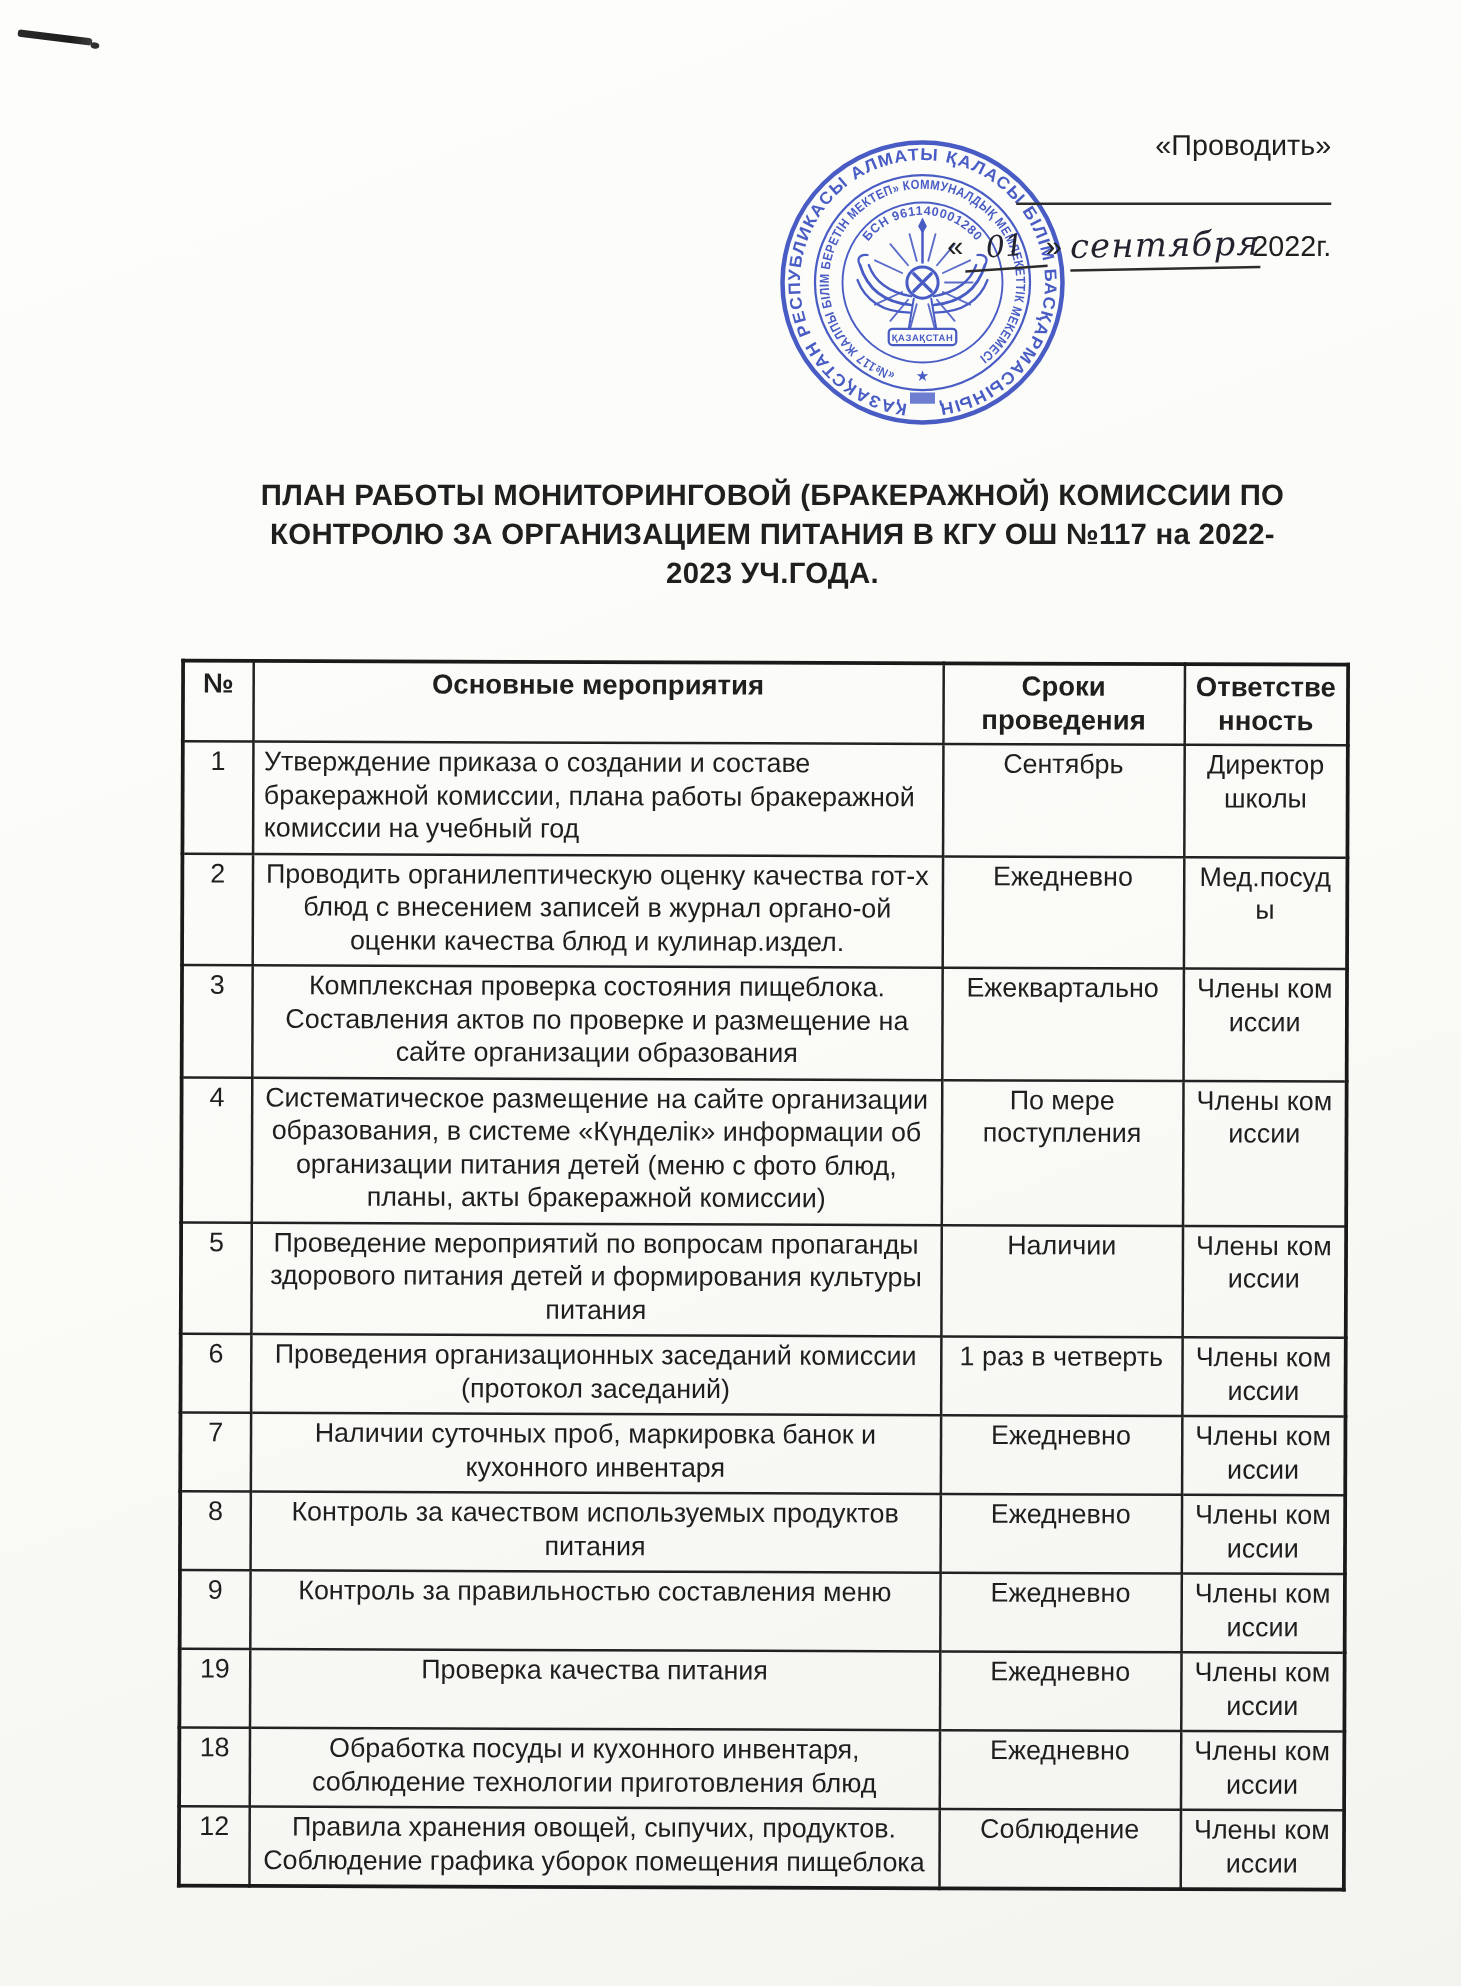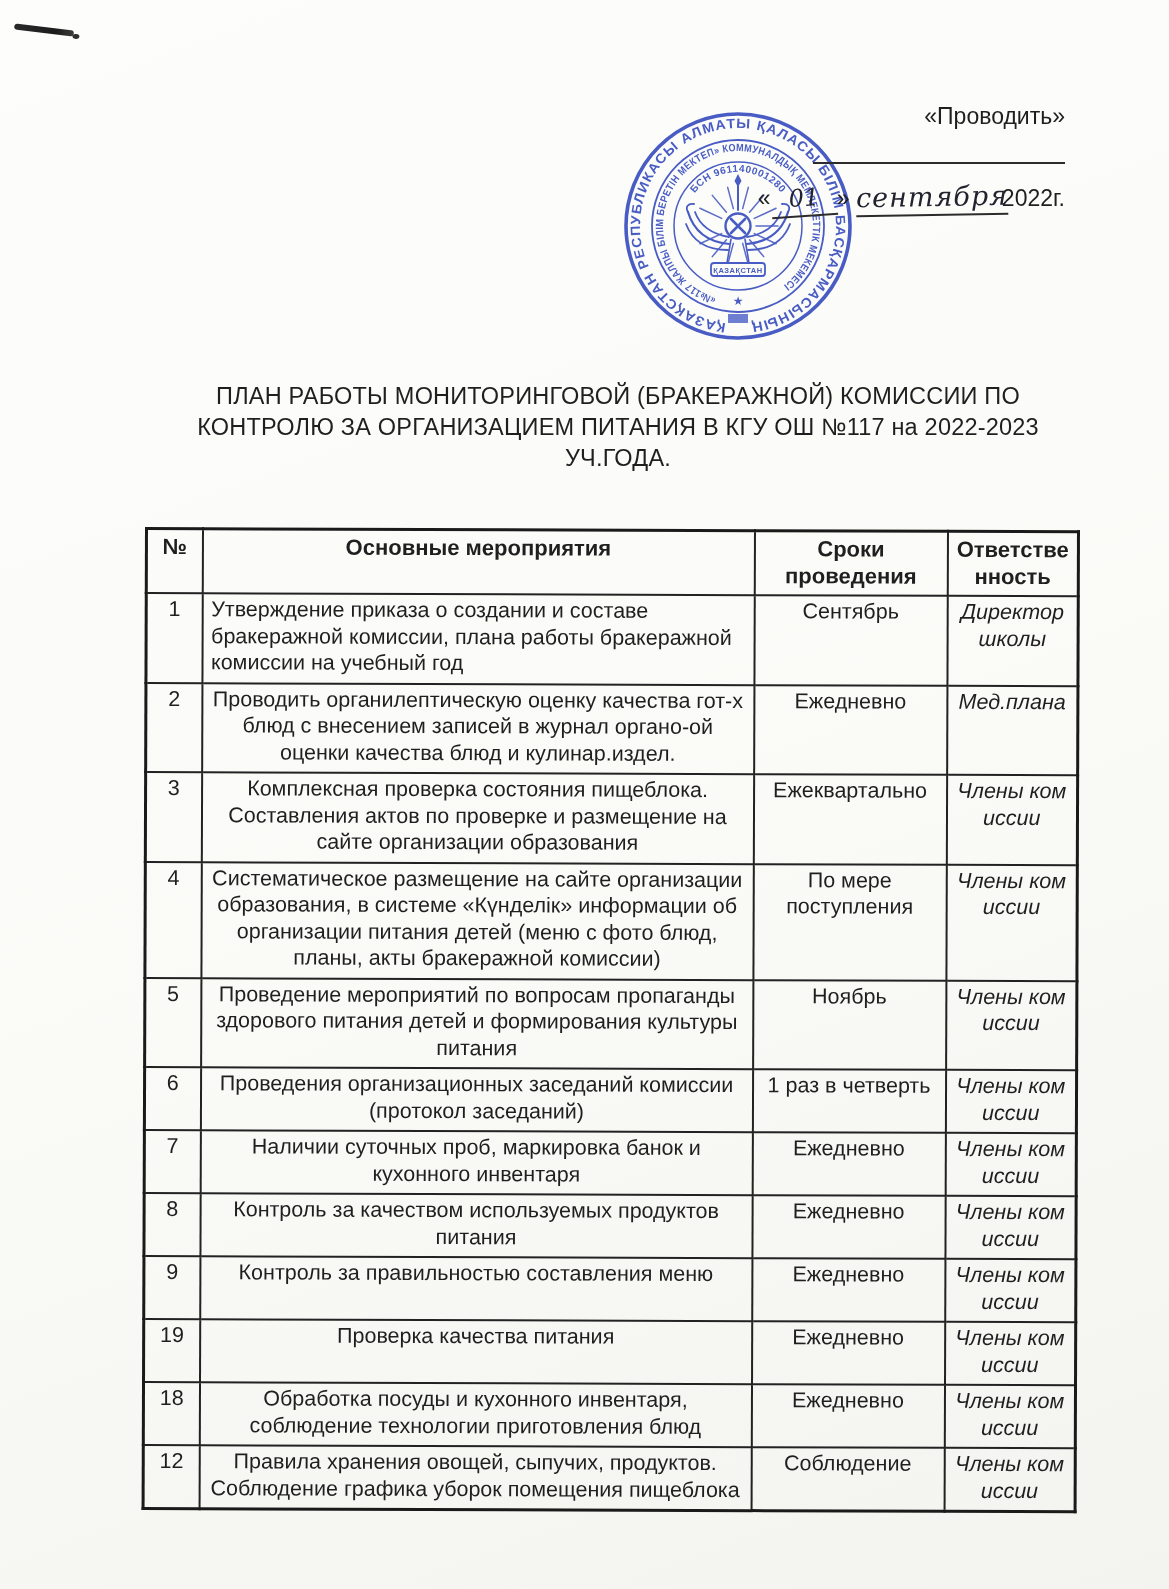--- a/index.html
+++ b/index.html
@@ -43,21 +43,21 @@
   .date-month{
     display:inline-block;border-bottom:2px solid #2c2c2c;
     font-size:27px;letter-spacing:1px;margin-right:-6px;transform:rotate(-1deg);
   }
   
   .stamp{position:absolute;left:616px;top:104px;z-index:2;mix-blend-mode:multiply;opacity:.93;}
   .stamp *{vector-effect:none;}
   
   .title{
     position:absolute;left:190px;top:381px;width:856px;z-index:1;
-    margin:0;text-align:center;font-size:23.5px;font-weight:normal;line-height:31px;
+    margin:0;text-align:center;font-size:23.5px;font-weight:bold;line-height:31px;
     letter-spacing:.2px;
   }
   
   table.plan{
     position:absolute;left:145px;top:527px;width:932px;
     border-collapse:collapse;table-layout:fixed;
     border:3px solid #1a1a1a;
     transform:rotate(.2deg);transform-origin:top left;
     background:transparent;
   }
@@ -67,21 +67,21 @@
   }
   table.plan th{
     font-size:22px;font-weight:bold;text-align:center;
     padding:3px 4px 5px;line-height:27px;
   }
   th.h-resp{word-break:break-all;}
   td.c-num{text-align:center;padding:2px 4px 5px;}
   td.c-act{text-align:center;padding:2px 8px 6px;}
   td.c-act.act-left{text-align:left;}
   td.c-time{text-align:center;padding:2px 12px 6px;margin-top:26px;}
-  td.c-resp{text-align:center;padding:2px 6px 6px;word-break:break-all;font-style:italic;}
+  td.c-resp{text-align:center;padding:2px 6px 6px;word-break:break-all;}
 </style>
 </head>
 <body>
 
 <div class="page">
 
   <div class="pen-mark"></div>
 
   <svg class="stamp" width="244" height="244" viewBox="-122 -122 244 244">
     <g stroke="#3c51c5" fill="none" stroke-linecap="round">
@@ -178,38 +178,38 @@
       <tr>
         <td class="c-num">1</td>
         <td class="c-act act-left">Утверждение приказа о создании и составе бракеражной комиссии, плана работы бракеражной комиссии на учебный год</td>
         <td class="c-time">Сентябрь</td>
         <td class="c-resp">Директор школы</td>
       </tr>
       <tr>
         <td class="c-num">2</td>
         <td class="c-act">Проводить органилептическую оценку качества гот-х блюд с внесением записей в журнал органо-ой оценки качества блюд и кулинар.издел.</td>
         <td class="c-time">Ежедневно</td>
-        <td class="c-resp">Мед.плана</td>
+        <td class="c-resp">Мед.посуды</td>
       </tr>
       <tr>
         <td class="c-num">3</td>
         <td class="c-act">Комплексная проверка состояния пищеблока. Составления актов по проверке и размещение на сайте организации образования</td>
         <td class="c-time">Ежеквартально</td>
         <td class="c-resp">Члены комиссии</td>
       </tr>
       <tr>
         <td class="c-num">4</td>
         <td class="c-act">Систематическое размещение на сайте организации образования, в системе «Күнделік» информации об организации питания детей (меню с фото блюд, планы, акты бракеражной комиссии)</td>
         <td class="c-time">По мере поступления</td>
         <td class="c-resp">Члены комиссии</td>
       </tr>
       <tr>
         <td class="c-num">5</td>
         <td class="c-act">Проведение мероприятий по вопросам пропаганды здорового питания детей и формирования культуры питания</td>
-        <td class="c-time">Ноябрь</td>
+        <td class="c-time">Наличии</td>
         <td class="c-resp">Члены комиссии</td>
       </tr>
       <tr>
         <td class="c-num">6</td>
         <td class="c-act">Проведения организационных заседаний комиссии (протокол заседаний)</td>
         <td class="c-time">1 раз в четверть</td>
         <td class="c-resp">Члены комиссии</td>
       </tr>
       <tr>
         <td class="c-num">7</td>

